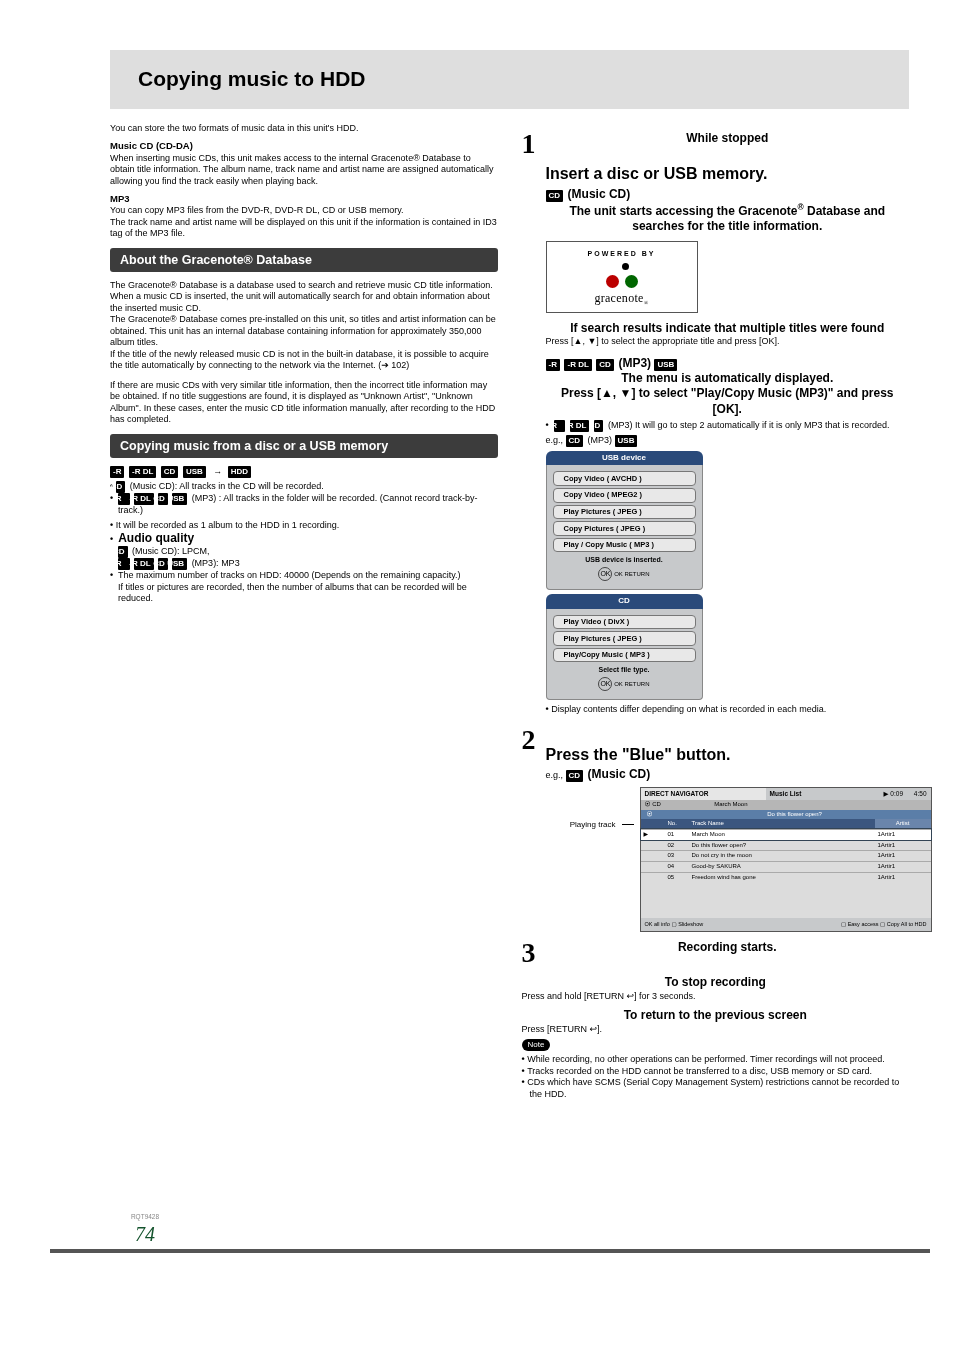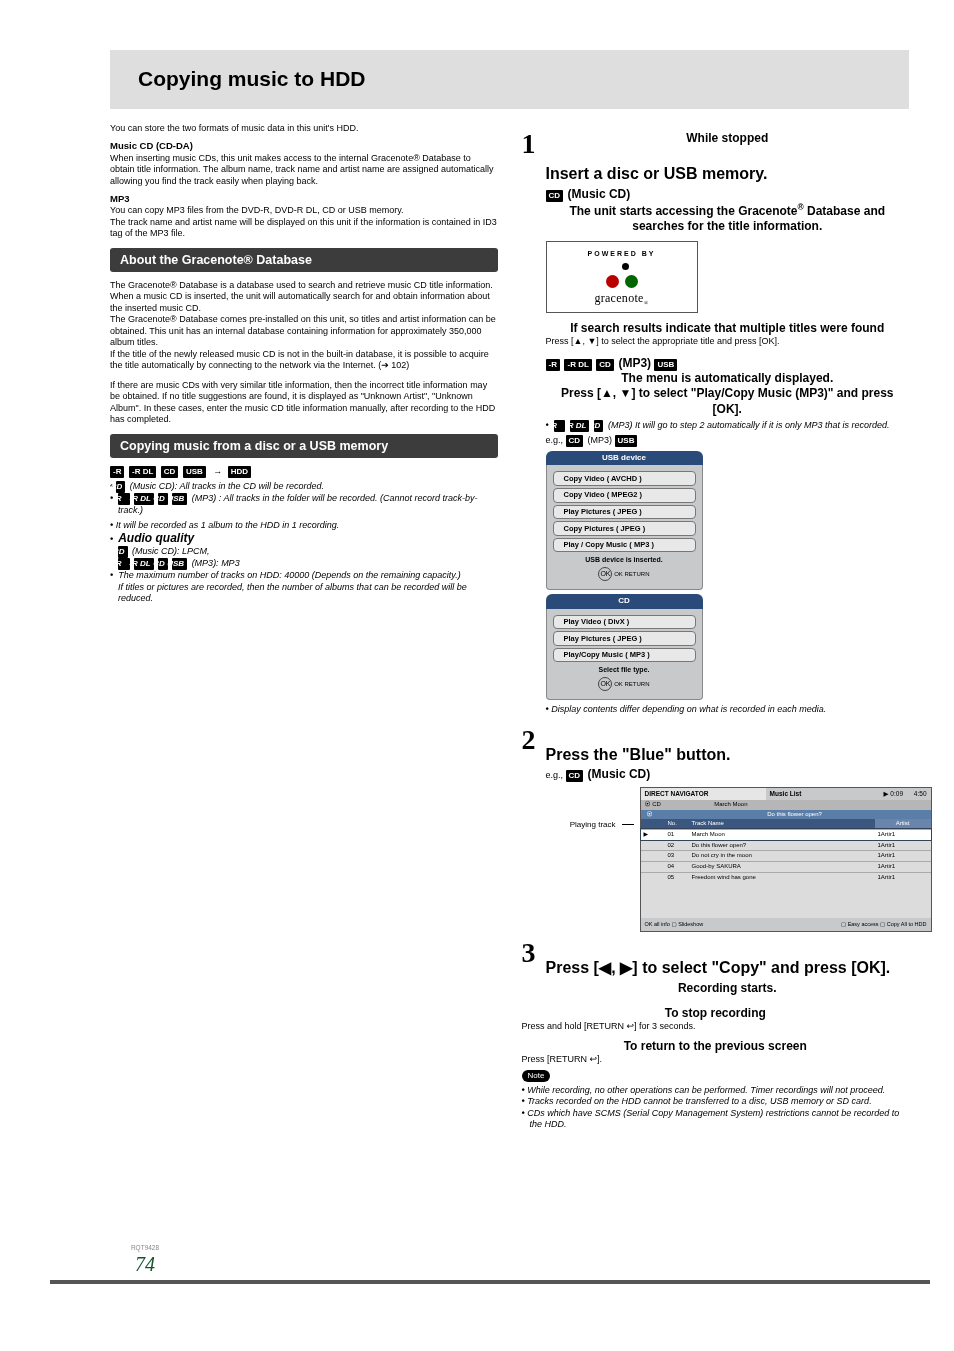--- a/index.html
+++ b/index.html
@@ -46,21 +46,21 @@
     color: #fff;
     font-size: 8px;
     font-weight: bold;
     padding: 0 3px;
     border-radius: 1px;
     margin-right: 2px;
     line-height: 12px;
   }
   .arrow { display:inline-block; margin:0 3px; font-weight:bold;}
   ul.bullets { list-style: none; padding-left: 0; margin: 3px 0; }
-  ul.bullets > li { padding-left: 8px; text-indent: -8px; font-style: italic; }
+  ul.bullets > li { padding-left: 8px; text-indent: -8px; }
   ul.bullets > li::before { content: "\2022\00a0"; font-weight: bold; }
   .step-row { display:flex; align-items:flex-start; gap:10px; margin-top:8px;}
   .step-num { font-family: "Times New Roman", serif; font-size: 28px; font-weight: bold; line-height: 0.9;}
   .step-body { flex:1; }
   .step-title { font-size: 16px; font-weight: bold; margin: 18px 0 2px 0;}
   .small-bold { font-weight: bold; font-size: 12px; text-align: center;}
   .note-tag {
     display:inline-block;
     background:#000;
     color:#fff;
@@ -374,21 +374,20 @@
               <span>▢ Easy access ▢ Copy All to HDD</span>
             </div>
           </div>
         </div>
       </div>
     </div>
 
     <div class="step-row">
       <div class="step-num">3</div>
       <div class="step-body">
-        <div class="step-title">Press [◀, ▶] to select "Copy" and press [OK].</div>
         <div class="small-bold">Recording starts.</div>
       </div>
     </div>
 
     <div style="margin-top:10px;">
       <div class="small-bold">To stop recording</div>
       <div class="body-text">Press and hold [RETURN ↩] for 3 seconds.</div>
       <div class="small-bold" style="margin-top:6px;">To return to the previous screen</div>
       <div class="body-text">Press [RETURN ↩].</div>
       <div class="note-tag">Note</div>

